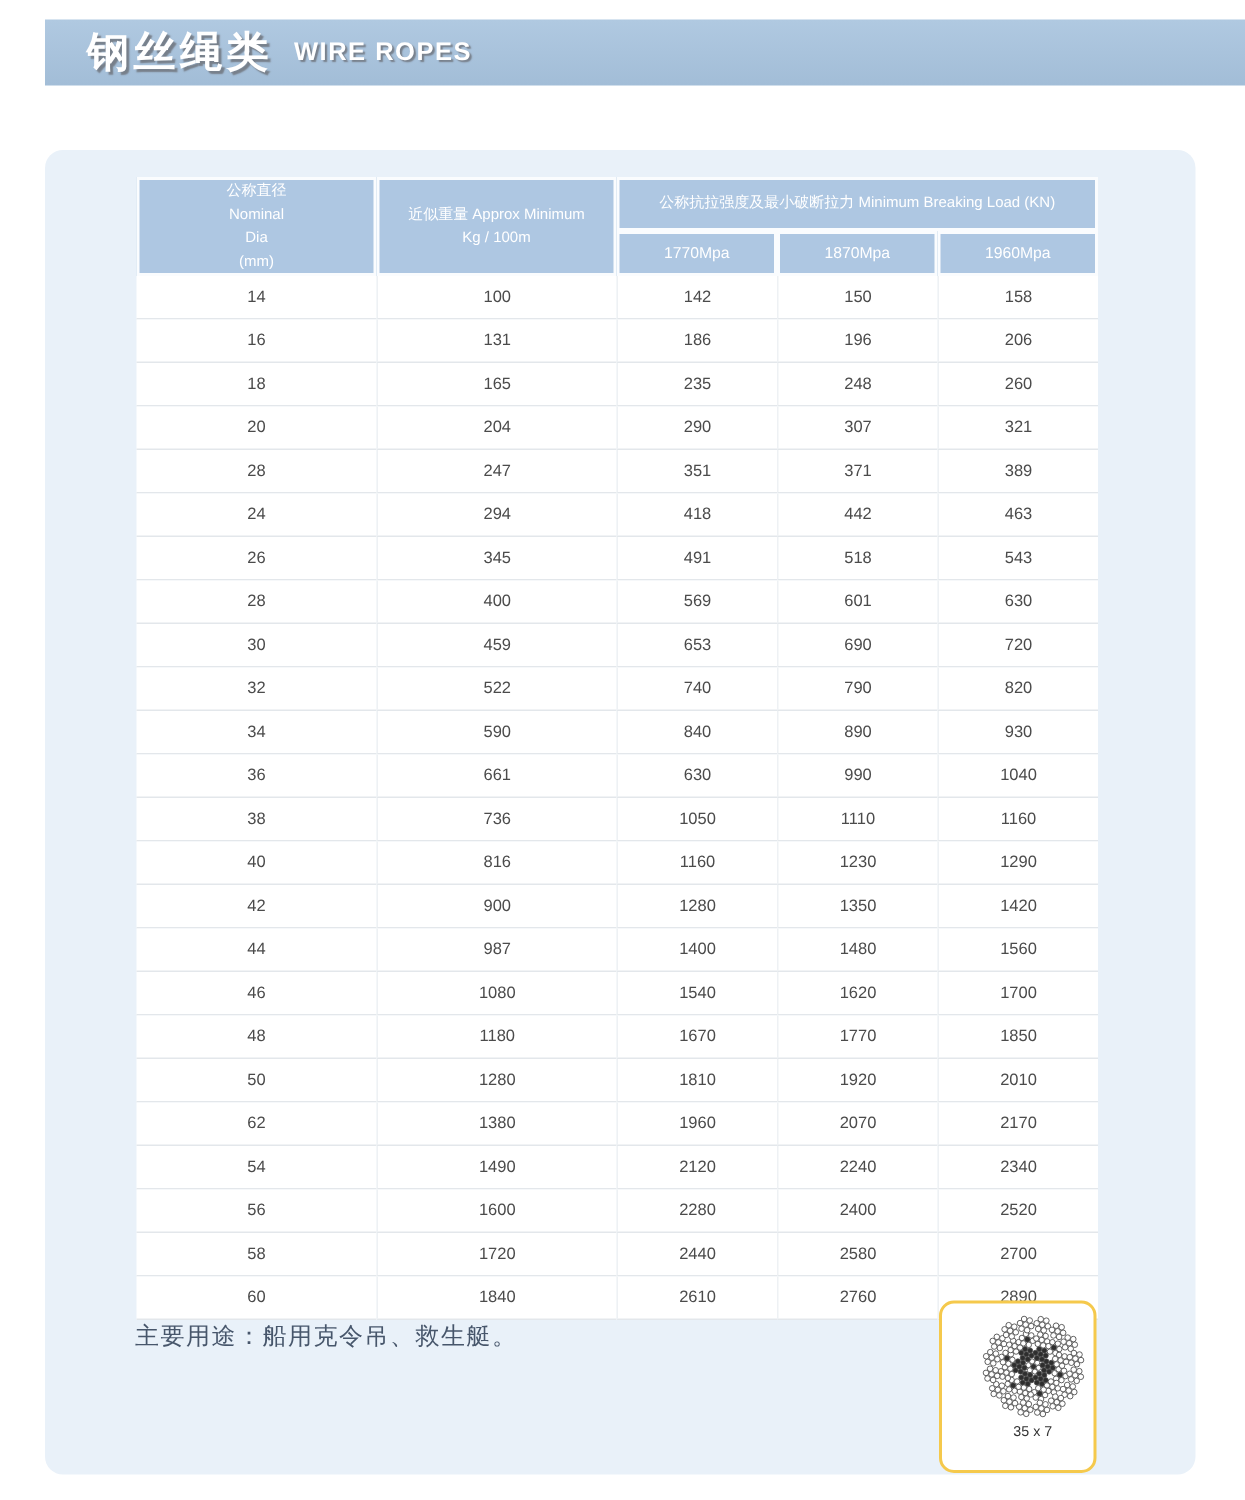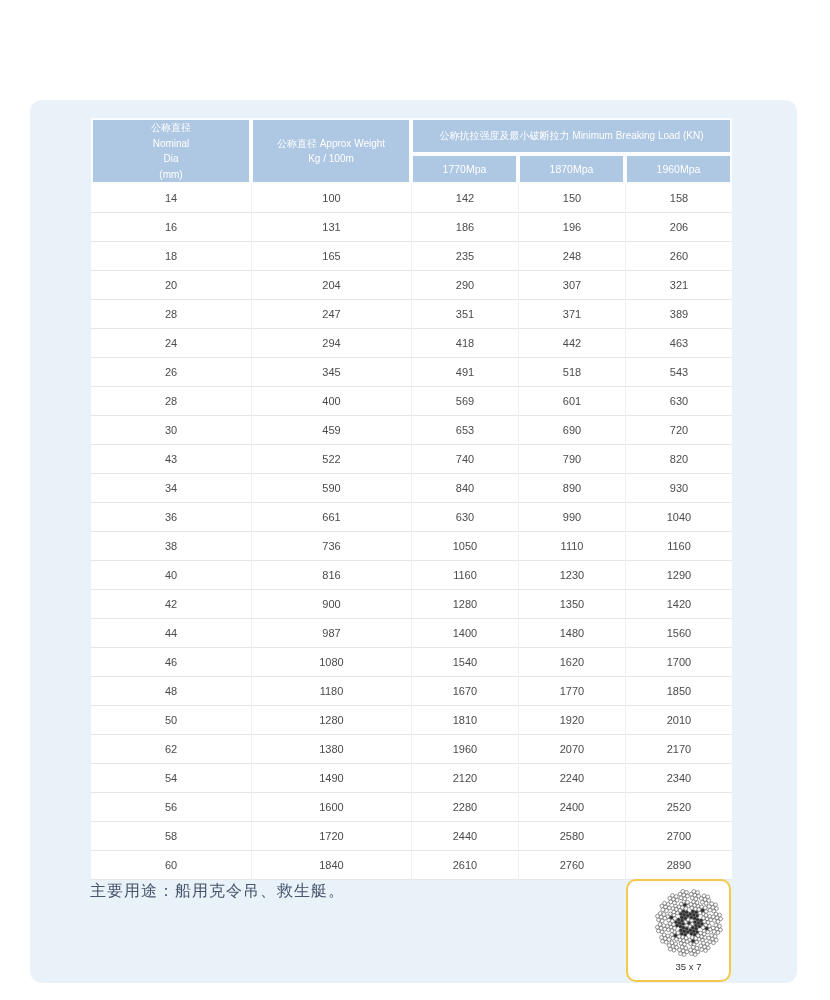--- a/index.html
+++ b/index.html
@@ -34,31 +34,35 @@
   th.group-th { height:32px; font-size:10px;margin-top:32px; }
   th.grade-th { height:26px; font-size:10.5px; }
   td { background:#ffffff; text-align:center; vertical-align:middle; height:29px;
        font-size:11px; color:#4b4b4b; border-bottom:1px solid #e3e7eb; }
   td + td { border-left:1px solid #eef1f4; }
 
   
   .note { position:absolute; left:60px; top:781px; font-size:16px; color:#47566b; letter-spacing:1px; }
 
   
-  .diagram-box { position:absolute; right:66px; bottom:1px; width:105px; height:103px;
+  .diagram-box { position:absolute; right:66px; bottom:1px; width:105px; height:115px;
                  background:#ffffff; border:2px solid #f5c94c; border-radius:10px;
                  display:flex; flex-direction:column; align-items:center; justify-content:flex-start;
                  padding-top:2px;padding-left:20px; }
   .diagram-label { font-size:9.5px; color:#333333; margin-top:-2px; }
 </style>
 </head>
 <body>
 
 <div class="page">
 
+  <div class="banner">
+    <span class="banner-zh">钢丝绳类</span>
+    <span class="banner-en">WIRE ROPES</span>
+  </div>
 
 
   <div class="panel">
 
     <table class="spec">
       <colgroup>
         <col class="c-dia">
           <col class="c-wt">
           <col class="c-g">
           <col class="c-g">
@@ -66,21 +70,21 @@
       </colgroup>
       <thead>
         <tr>
           <th rowspan="2">
             <div>公称直径</div>
             <div>Nominal</div>
             <div>Dia</div>
             <div>(mm)</div>
           </th>
           <th rowspan="2">
-            <div>公称直径 Approx Weight</div>
+            <div>近似重量 Approx Minimum</div>
             <div>Kg / 100m</div>
           </th>
           <th colspan="3" class="group-th">公称抗拉强度及最小破断拉力 Minimum Breaking Load (KN)</th>
         </tr>
         <tr>
           <th class="grade-th">1770Mpa</th>
           <th class="grade-th">1870Mpa</th>
           <th class="grade-th">1960Mpa</th>
         </tr>
       </thead>
@@ -142,21 +146,21 @@
             <td>630</td>
           </tr>
           <tr>
             <td>30</td>
             <td>459</td>
             <td>653</td>
             <td>690</td>
             <td>720</td>
           </tr>
           <tr>
-            <td>43</td>
+            <td>32</td>
             <td>522</td>
             <td>740</td>
             <td>790</td>
             <td>820</td>
           </tr>
           <tr>
             <td>34</td>
             <td>590</td>
             <td>840</td>
             <td>890</td>

